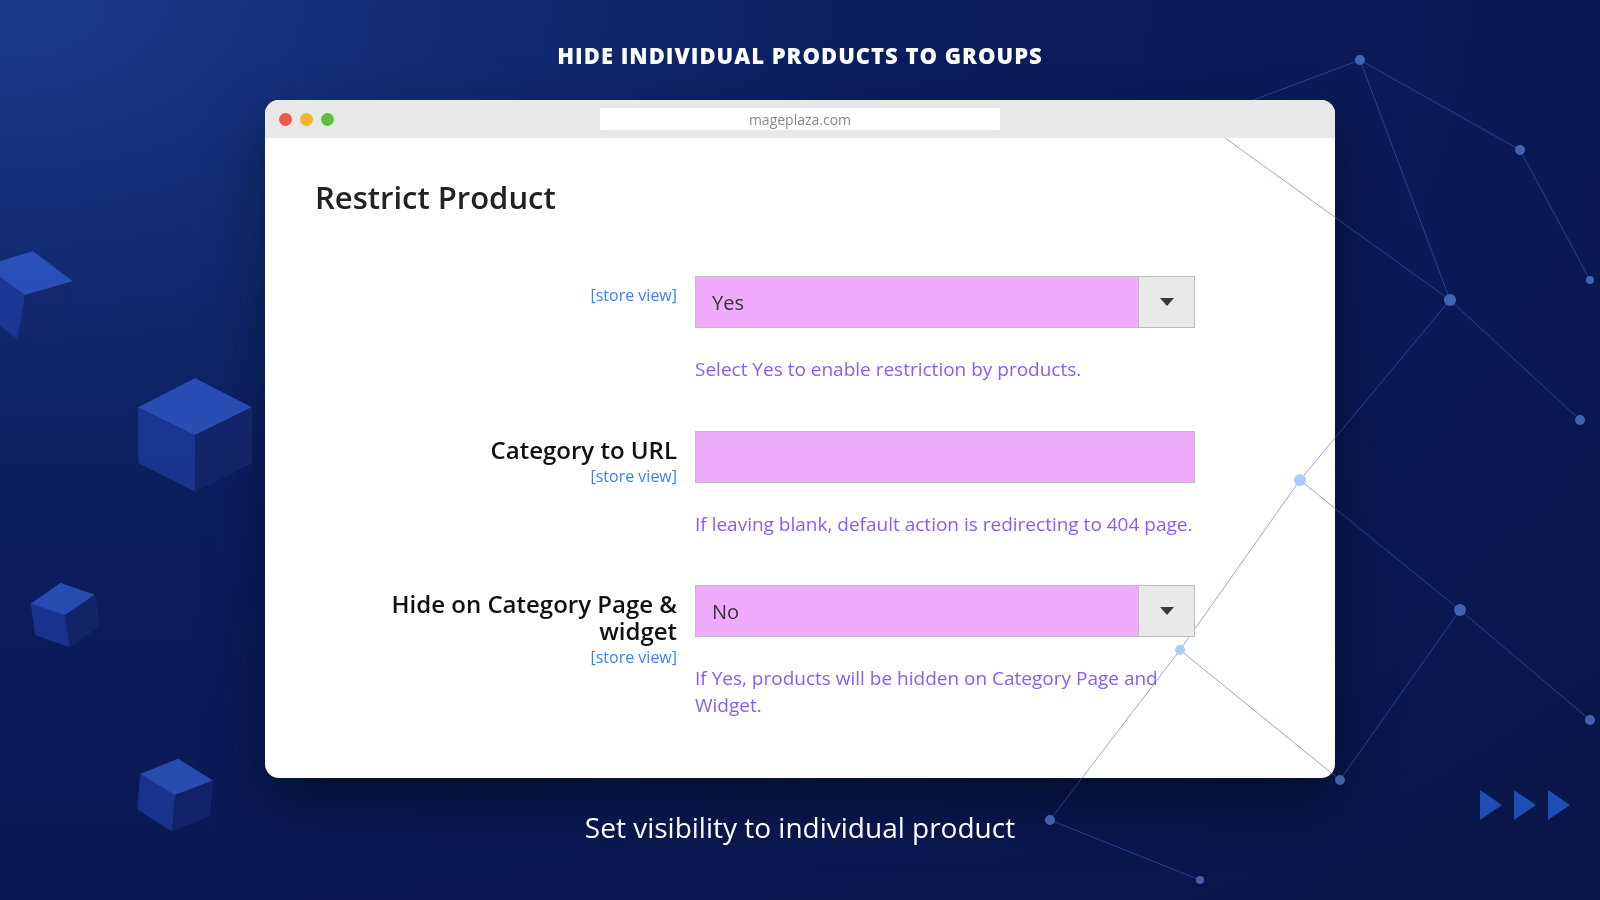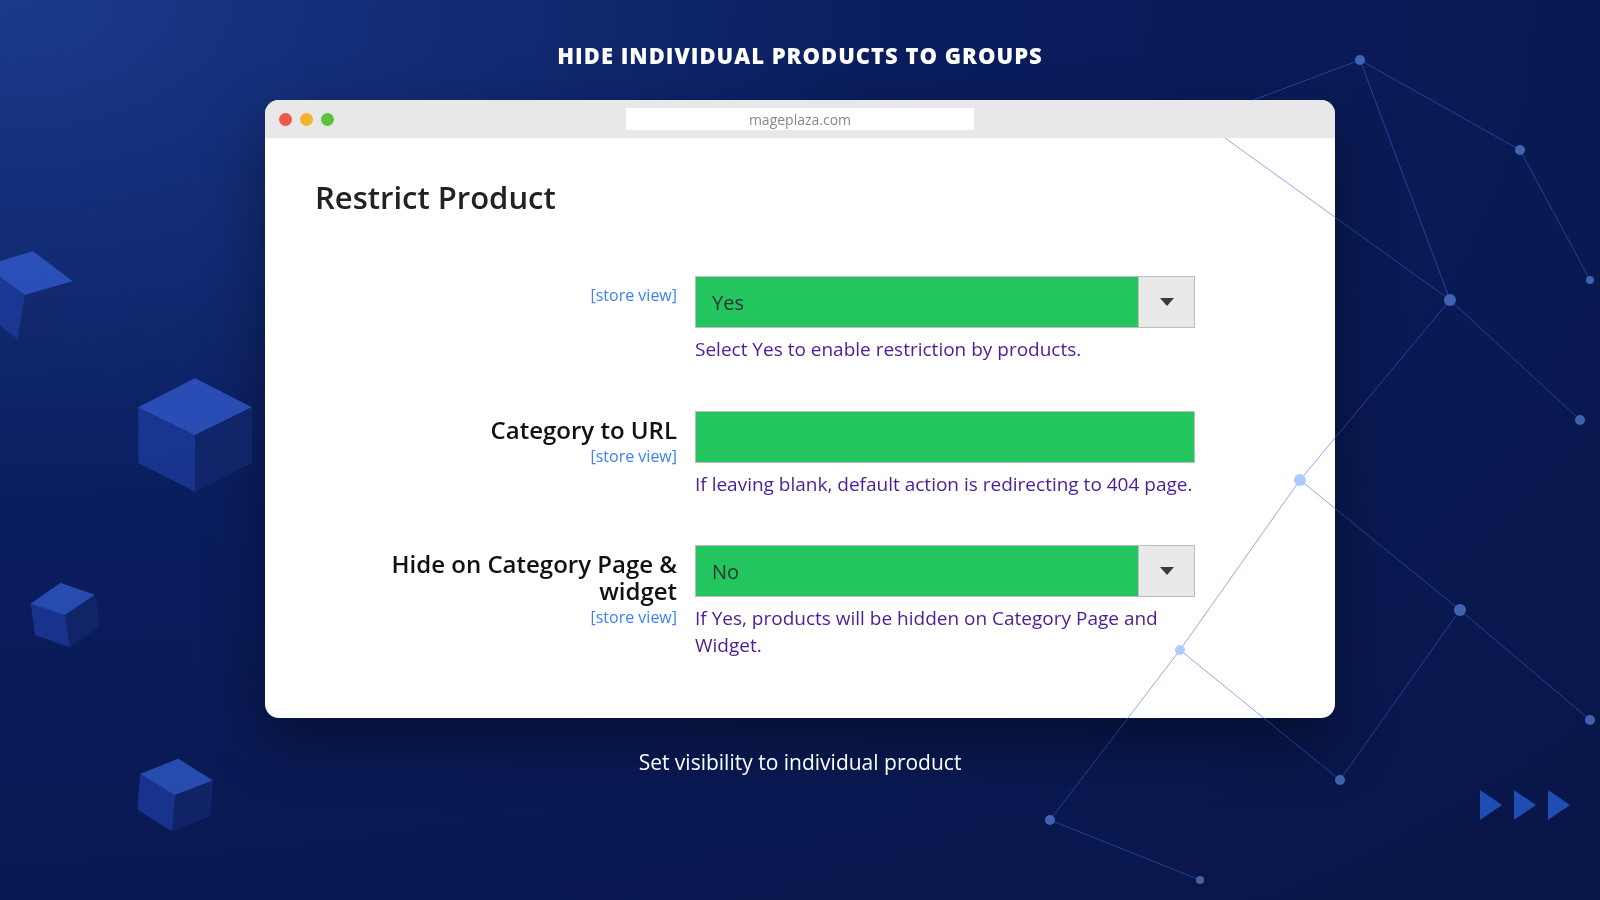--- a/index.html
+++ b/index.html
@@ -54,21 +54,21 @@
       font-weight: 800;
       font-size: 22px;
       letter-spacing: 1px;
       padding-top: 40px;
       text-transform: uppercase;
     }
 
     .caption {
       text-align: center;
       color: #fff;
-      font-size: 21px;
+      font-size: 28px;
       font-weight: 500;
       margin-top: 30px;
     }
 
     .browser {
       width: 1070px;
       margin: 30px auto 0;
       background: #fff;
       border-radius: 14px;
       box-shadow: 0 25px 60px rgba(0,0,0,0.4);
@@ -86,21 +86,21 @@
     .dot { width: 13px; height: 13px; border-radius: 50%; }
     .dot.r { background: #ed5a4a; }
     .dot.y { background: #f2b42c; }
     .dot.g { background: #5dc13e; }
     .url-bar {
       position: absolute;
       left: 50%;
       transform: translateX(-50%);
       background: #fff;
       border-radius: 1px;
-      width: 348px;
+      width: 400px;
       height: 22px;
       display: flex;
       align-items: center;
       justify-content: center;
       font-size: 14px;
       color: #888;
     }
 
     .content {
       padding: 38px 50px 60px;
@@ -139,21 +139,21 @@
     .control-col {
       flex: 1;
       max-width: 500px;
     }
 
     .select-box,
     .text-input {
       width: 100%;
       height: 52px;
       border: 1px solid #bdbdbd;
-      background: #22c55e;
+      background: #f0abfc;
       font-size: 20px;
       color: #333;
       display: flex;
       align-items: center;
       position: relative;
     }
     .select-box {
       padding: 0 16px;
     }
     .select-arrow {
@@ -179,23 +179,23 @@
       width: 100%;
       height: 100%;
       border: none;
       outline: none;
       padding: 0 16px;
       font-size: 20px;
       background: transparent;
     }
 
     .help {
-      margin-top: 8px;
+      margin-top: 28px;
       font-size: 19px;
-      color: #4c1d95;
+      color: #8b5cf6;
       line-height: 1.4;
     }
   </style>
 </head>
 <body>
 
 <svg class="network-deco" viewBox="0 0 1600 900">
   <g stroke="#3a64c9" stroke-width="1">
     <line x1="1200" y1="120" x2="1360" y2="60"></line>
     <line x1="1360" y1="60" x2="1520" y2="150"></line>

